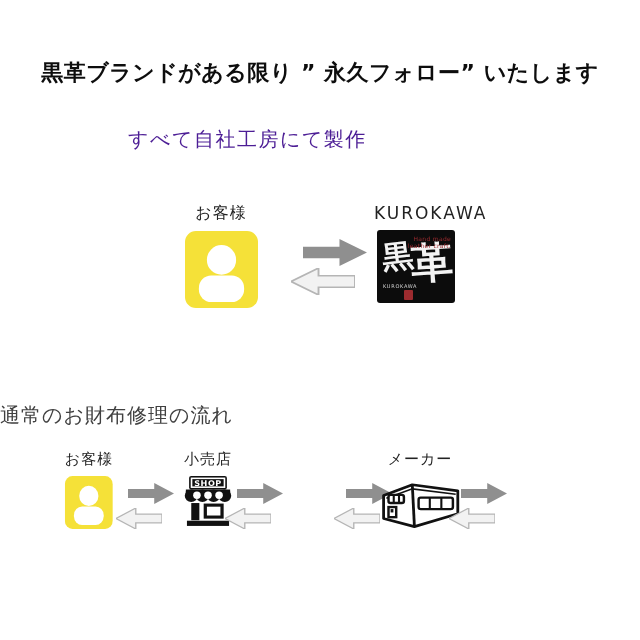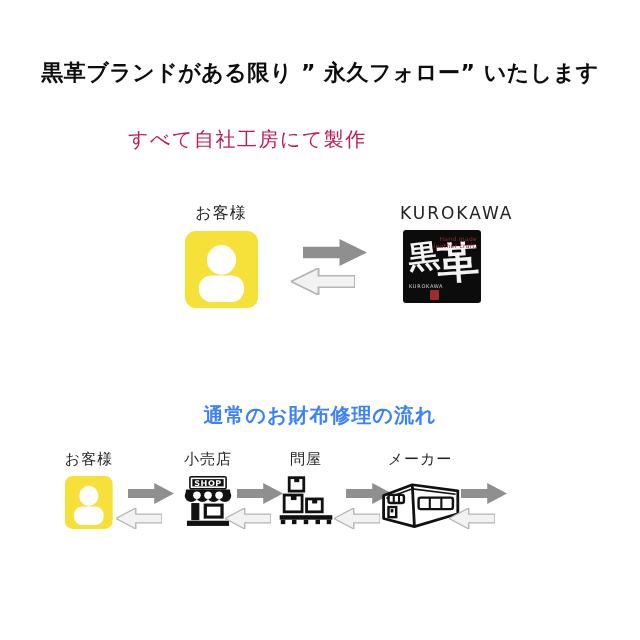--- a/index.html
+++ b/index.html
@@ -14,27 +14,27 @@
   *{margin:0;padding:0;box-sizing:border-box;}
   html,body{background:#fff;}
   body{width:640px;height:640px;overflow:hidden;
        font-family:"DejaVu Sans","Liberation Sans",sans-serif;color:#171717;}
   .canvas{position:relative;width:640px;height:640px;background:var(--background,#fff);}
 
   .headline{position:absolute;top:58px;left:0;right:0;text-align:center;
     font-size:22px;font-weight:bold;letter-spacing:0.5px;color:#0d0d0d;white-space:nowrap;}
 
   .intro{position:absolute;top:121px;left:128px;font-size:20px;line-height:36px;
-    letter-spacing:1.5px;color:#be185d;}
+    letter-spacing:1.5px;color:#4c1d95;}
   .intro p{margin:0;white-space:nowrap;}
 
   .tnode{position:absolute;text-align:center;}
   .tnode-label{font-size:16px;letter-spacing:1px;color:#222;margin-bottom:7px;white-space:nowrap;}
   .tnode-customer{left:182px;top:203px;width:78px;}
-  .tnode-brand{left:400px;top:203px;width:84px;}
+  .tnode-brand{left:374px;top:203px;width:84px;}
   .tnode-brand .tnode-label{font-size:17px;letter-spacing:2px;}
 
   .person-icon{display:block;margin:0 auto;}
   .fill-yellow{fill:var(--person-yellow,#f5e138);}
   .fill-ink{fill:var(--ink,#111);}
   .stroke-ink{stroke:var(--ink,#111);}
 
   .arrow-dark{fill:var(--arrow-gray,#8f8f8f);}
   .arrow-light{fill:var(--arrow-light-fill,#f2f2f2);stroke:var(--arrow-light-stroke,#b5b5b5);
     stroke-width:3;stroke-linejoin:miter;}
@@ -52,22 +52,22 @@
   .logo .k1{left:5px;top:11px;font-size:31px;transform:rotate(-7deg);}
   .logo .k2{right:2px;top:12px;font-size:42px;transform:rotate(-4deg);}
   .logo .tagline{position:absolute;right:4px;top:5px;font-size:6px;line-height:7px;
     color:var(--logo-red,#9c2b2f);text-align:right;letter-spacing:0.3px;}
   .logo .tagline span{display:block;}
   .logo .smalltext{position:absolute;left:6px;bottom:14px;font-size:5px;color:#d6d6d6;
     letter-spacing:0.7px;}
   .logo .seal{position:absolute;left:27px;bottom:3px;width:9px;height:10px;
     background:var(--logo-red,#9c2b2f);border-radius:1px;}
 
-  .flow-title{position:absolute;top:402px;left:0;right:0;text-align:center;
-    font-size:20px;font-weight:bold;letter-spacing:1px;color:#3b82f6;white-space:nowrap;}
+  .flow-title{position:absolute;top:402px;left:0;right:0;
+    font-size:20px;font-weight:normal;letter-spacing:1px;color:#404040;white-space:nowrap;}
 
   .fitem{position:absolute;top:450px;transform:translateX(-50%);text-align:center;}
   .flabel{font-size:15px;letter-spacing:1px;color:#222;margin-bottom:7px;white-space:nowrap;}
   .fitem svg{display:block;margin:0 auto;}
 
   .fpair{position:absolute;top:483px;width:58px;transform:translateX(-50%);}
   .fpair .ar{display:block;width:46px;height:21px;margin-left:12px;}
   .fpair .al{display:block;width:46px;height:21px;margin-left:0;margin-top:4px;}
 
   .leather-wrap{position:relative;width:58px;height:56px;}
@@ -164,37 +164,20 @@
 
   <div class="fpair" style="left:254px;">
     <svg class="ar" viewBox="0 0 100 52" preserveAspectRatio="none">
       <use href="#block-arrow" class="arrow-dark"></use>
     </svg>
     <svg class="al flip" viewBox="0 0 100 52" preserveAspectRatio="none">
       <use href="#block-arrow" class="arrow-light"></use>
     </svg>
   </div>
 
-  <div class="fitem" style="left:306px;">
-    <div class="flabel">問屋</div>
-    <svg width="56" height="56" viewBox="0 0 100 100" preserveAspectRatio="none">
-      <rect x="20" y="3" width="26" height="24" fill="#ffffff" class="stroke-ink" stroke-width="5"></rect>
-      <rect x="29" y="3" width="9" height="8" class="fill-ink"></rect>
-      <rect x="11" y="34" width="32" height="30" fill="#ffffff" class="stroke-ink" stroke-width="5"></rect>
-      <rect x="23" y="34" width="10" height="9" class="fill-ink"></rect>
-      <rect x="51" y="41" width="28" height="23" fill="#ffffff" class="stroke-ink" stroke-width="5"></rect>
-      <rect x="61" y="41" width="9" height="8" class="fill-ink"></rect>
-      <rect x="3" y="70" width="94" height="8" class="fill-ink"></rect>
-      <rect x="5" y="78" width="8" height="8" class="fill-ink"></rect>
-      <rect x="25" y="78" width="8" height="8" class="fill-ink"></rect>
-      <rect x="46" y="78" width="8" height="8" class="fill-ink"></rect>
-      <rect x="67" y="78" width="8" height="8" class="fill-ink"></rect>
-      <rect x="87" y="78" width="8" height="8" class="fill-ink"></rect>
-    </svg>
-  </div>
 
   <div class="fpair" style="left:363px;">
     <svg class="ar" viewBox="0 0 100 52" preserveAspectRatio="none">
       <use href="#block-arrow" class="arrow-dark"></use>
     </svg>
     <svg class="al flip" viewBox="0 0 100 52" preserveAspectRatio="none">
       <use href="#block-arrow" class="arrow-light"></use>
     </svg>
   </div>
 

